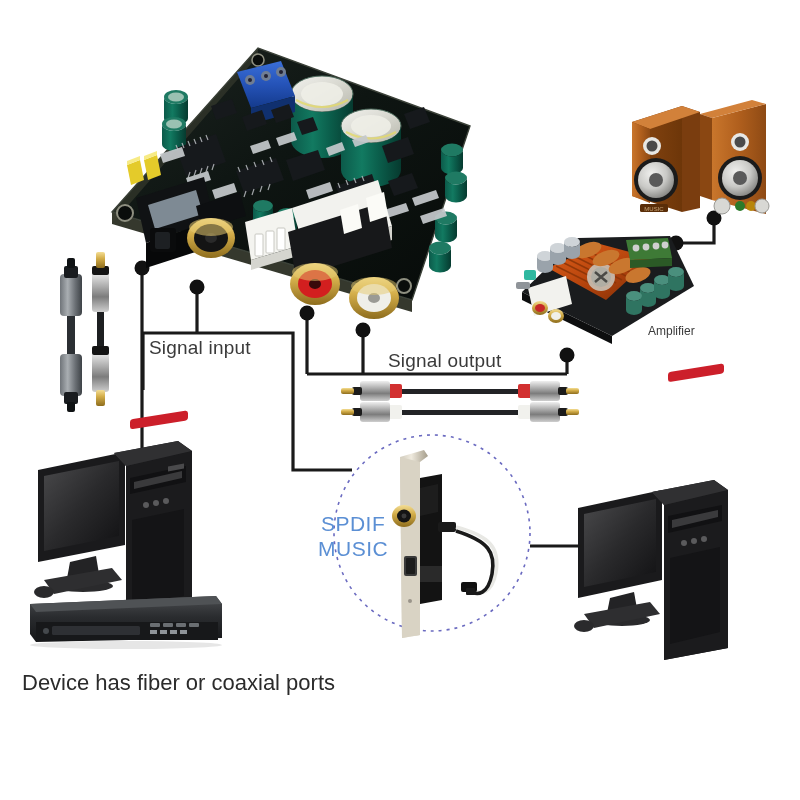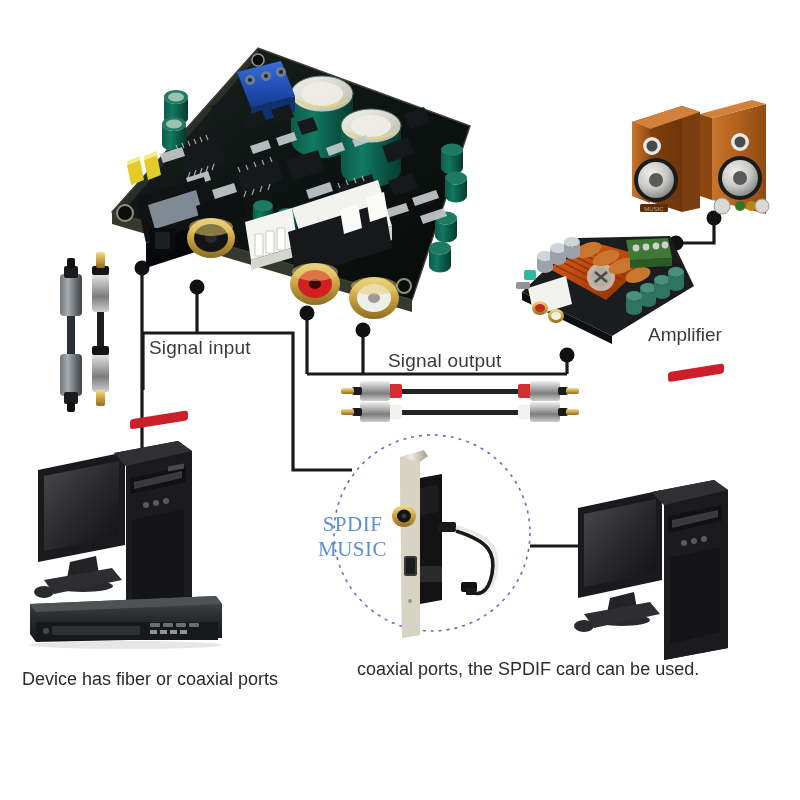--- a/index.html
+++ b/index.html
@@ -2,22 +2,22 @@
 <html><head>
 <meta charset="utf-8">
 <title>DAC Board Connection Diagram</title>
 <style>
   html,body{margin:0;padding:0;background:#ffffff;}
   body{width:800px;height:800px;position:relative;overflow:hidden;
        font-family:"Liberation Sans","DejaVu Sans",sans-serif;}
   #stage{position:absolute;left:0;top:0;width:644px;height:800px;background:#fff;}
   .lbl{position:absolute;color:#3a3a3a;white-space:nowrap;}
   .lbl-sig{font-size:19px;letter-spacing:.2px;}
-  .lbl-amp{font-size:19px;}
-  .lbl-cap{font-size:18px;color:#2b2b2b;line-height:1.32;}
+  .lbl-amp{font-size:12px;}
+  .lbl-cap{font-size:22px;color:#2b2b2b;line-height:1.32;}
   .lbl-spdif{font-size:21px;color:#5b8fd4;line-height:1.18;letter-spacing:.5px;text-align:center;}
   svg{display:block;}
   .nosel{user-select:none;}
 </style>
 </head>
 <body>
 
 <div id="stage">
 
 <svg width="800" height="800" viewBox="0 0 800 800">
@@ -542,24 +542,23 @@
     <path d="M530,546 L582,546"></path>
   </g>
 </svg>
 
 <div class="lbl lbl-sig nosel" style="left:149px;top:337px;">Signal input</div>
 
 <div class="lbl lbl-sig nosel" style="left:388px;top:350px;text-align:center;">Signal output</div>
 
 <div class="lbl lbl-amp nosel" style="left:648px;top:324px;">Amplifier</div>
 
-<div class="lbl lbl-spdif nosel" style="left:318px;top:512px;font-family:Liberation Serif, serif;">
+<div class="lbl lbl-spdif nosel" style="left:318px;top:512px;">
   <div>SPDIF</div>
   <div>MUSIC</div>
 </div>
 
 <div class="lbl lbl-cap nosel" style="left:22px;top:668px;">Device has fiber or coaxial ports</div>
 
 <div class="lbl lbl-cap nosel" style="left:357px;top:658px;">
-  <div>coaxial ports, the SPDIF card can be used.</div>
 </div>
 
 </div>
 
 </body></html>

